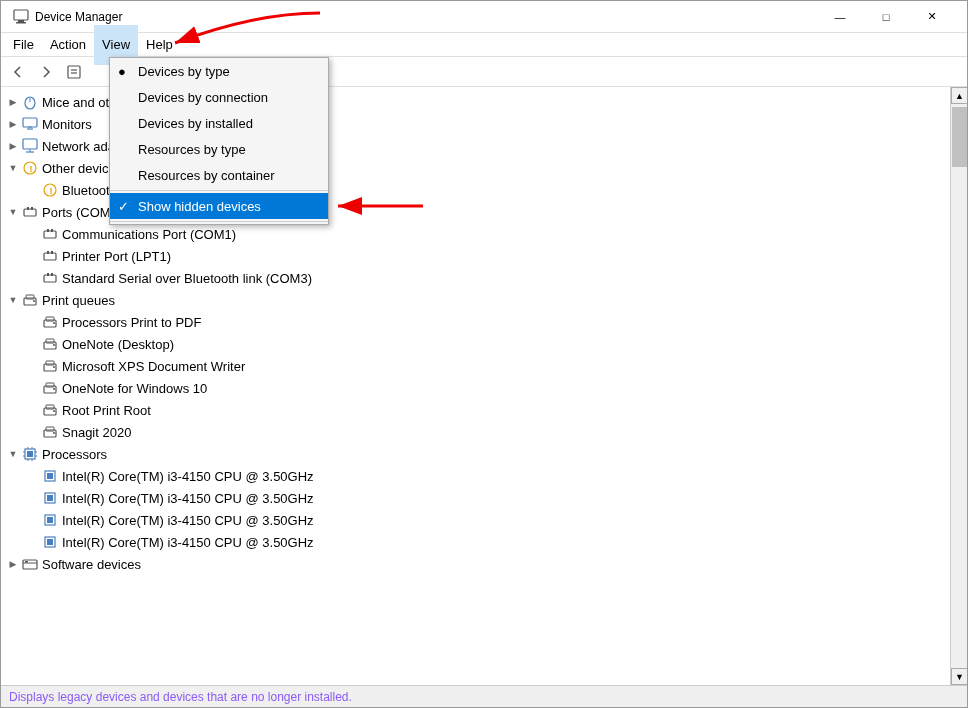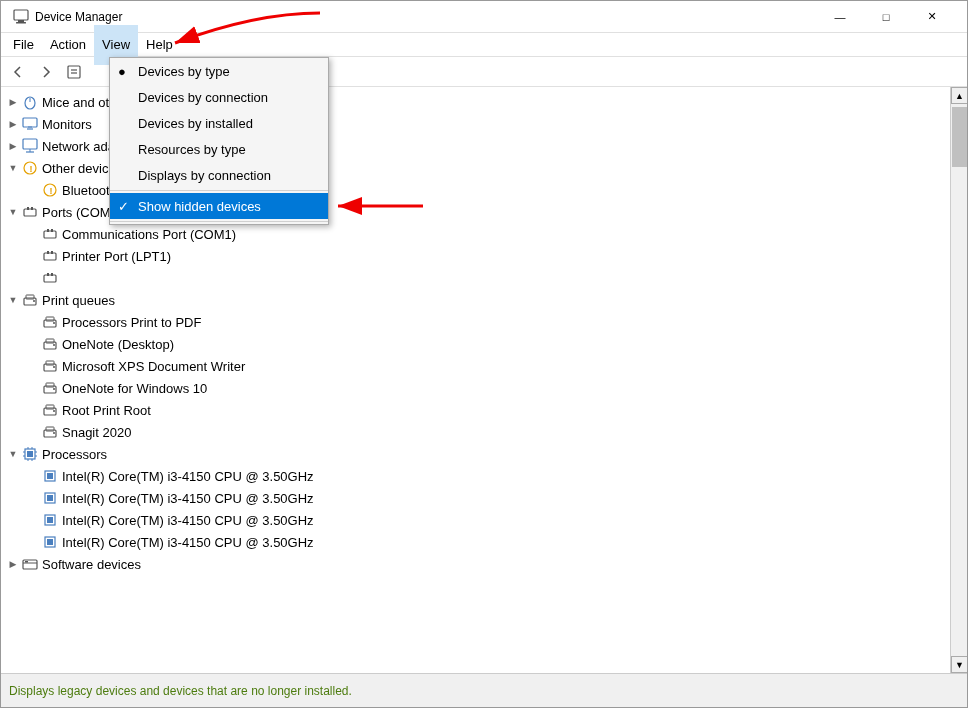--- a/index.html
+++ b/index.html
@@ -231,28 +231,28 @@
     }
 
     .dropdown-check {
       position: absolute;
       left: 8px;
       font-size: 13px;
     }
 
     
     .status-bar {
-      height: 34px;
+      height: 22px;
       background: #f0f0f0;
       border-top: 1px solid #ccc;
       display: flex;
       align-items: center;
       padding: 0 8px;
       font-size: 12px;
-      color: #4d7c0f;
+      color: #8b5cf6;
       flex-shrink: 0;
     }
   </style>
 </head>
 <body>
 
 <div class="window">
 
   <div class="title-bar">
     <div class="title-bar-icon">
@@ -289,21 +289,21 @@
 
       <div class="dropdown-item">
         <span>Devices by installed</span>
       </div>
 
       <div class="dropdown-item">
         <span>Resources by type</span>
       </div>
 
       <div class="dropdown-item">
-        <span>Displays by connection</span>
+        <span>Resources by container</span>
       </div>
 
       <div class="dropdown-separator"></div>
 
       <div class="dropdown-item highlighted">
         <span class="dropdown-check">✓</span>
         <span>Show hidden devices</span>
 
         <svg style="position:absolute;right:-100px;top:50%;transform:translateY(-50%);pointer-events:none;" width="100" height="30">
           <defs>
@@ -448,20 +448,21 @@
       <div class="tree-item">
         <span class="tree-indent" style="width:24px"></span>
         <span class="expand-btn" style="visibility:hidden">▶</span>
         <span class="tree-icon">
           <svg width="16" height="16" viewBox="0 0 16 16">
             <rect x="2" y="5" width="12" height="7" rx="1" fill="none" stroke="#555" stroke-width="1.2"></rect>
             <rect x="5" y="3" width="2" height="3" fill="#555"></rect>
             <rect x="9" y="3" width="2" height="3" fill="#555"></rect>
           </svg>
         </span>
+        <span class="tree-label">Standard Serial over Bluetooth link (COM3)</span>
       </div>
 
       <div class="tree-item">
         <span class="tree-indent" style="width:4px"></span>
         <span class="expand-btn">▼</span>
         <span class="tree-icon">
           <svg width="16" height="16" viewBox="0 0 16 16">
             <rect x="2" y="6" width="12" height="7" rx="1" fill="none" stroke="#555" stroke-width="1.2"></rect>
             <rect x="4" y="3" width="8" height="4" rx="0.5" fill="none" stroke="#555" stroke-width="1"></rect>
             <circle cx="12" cy="9" r="1" fill="#555"></circle>

